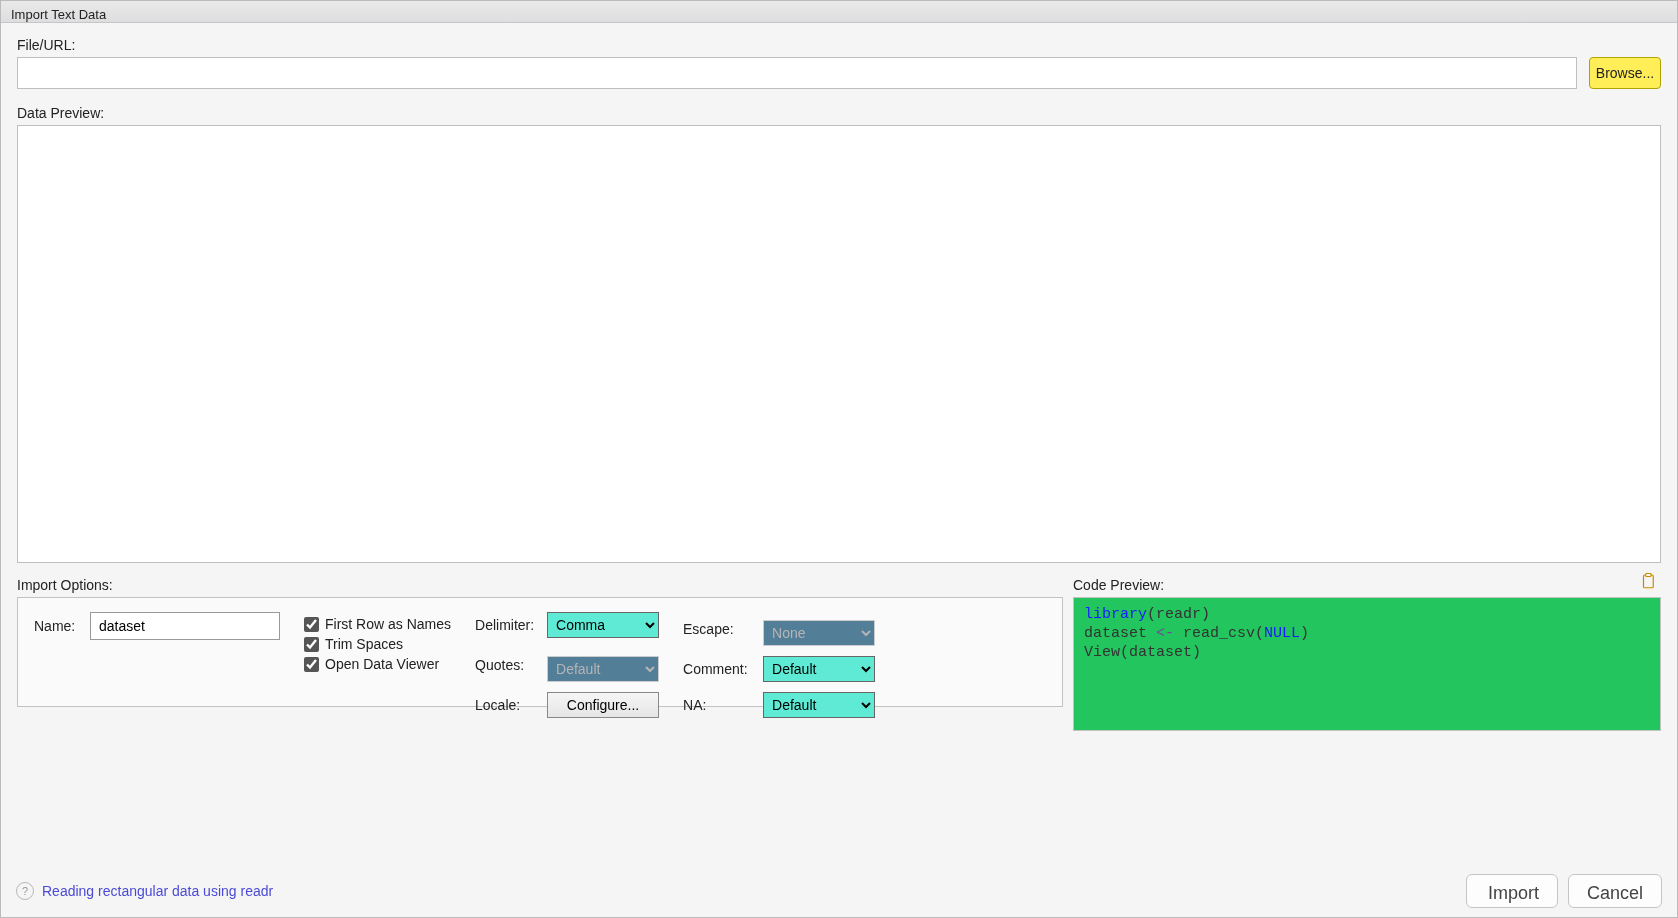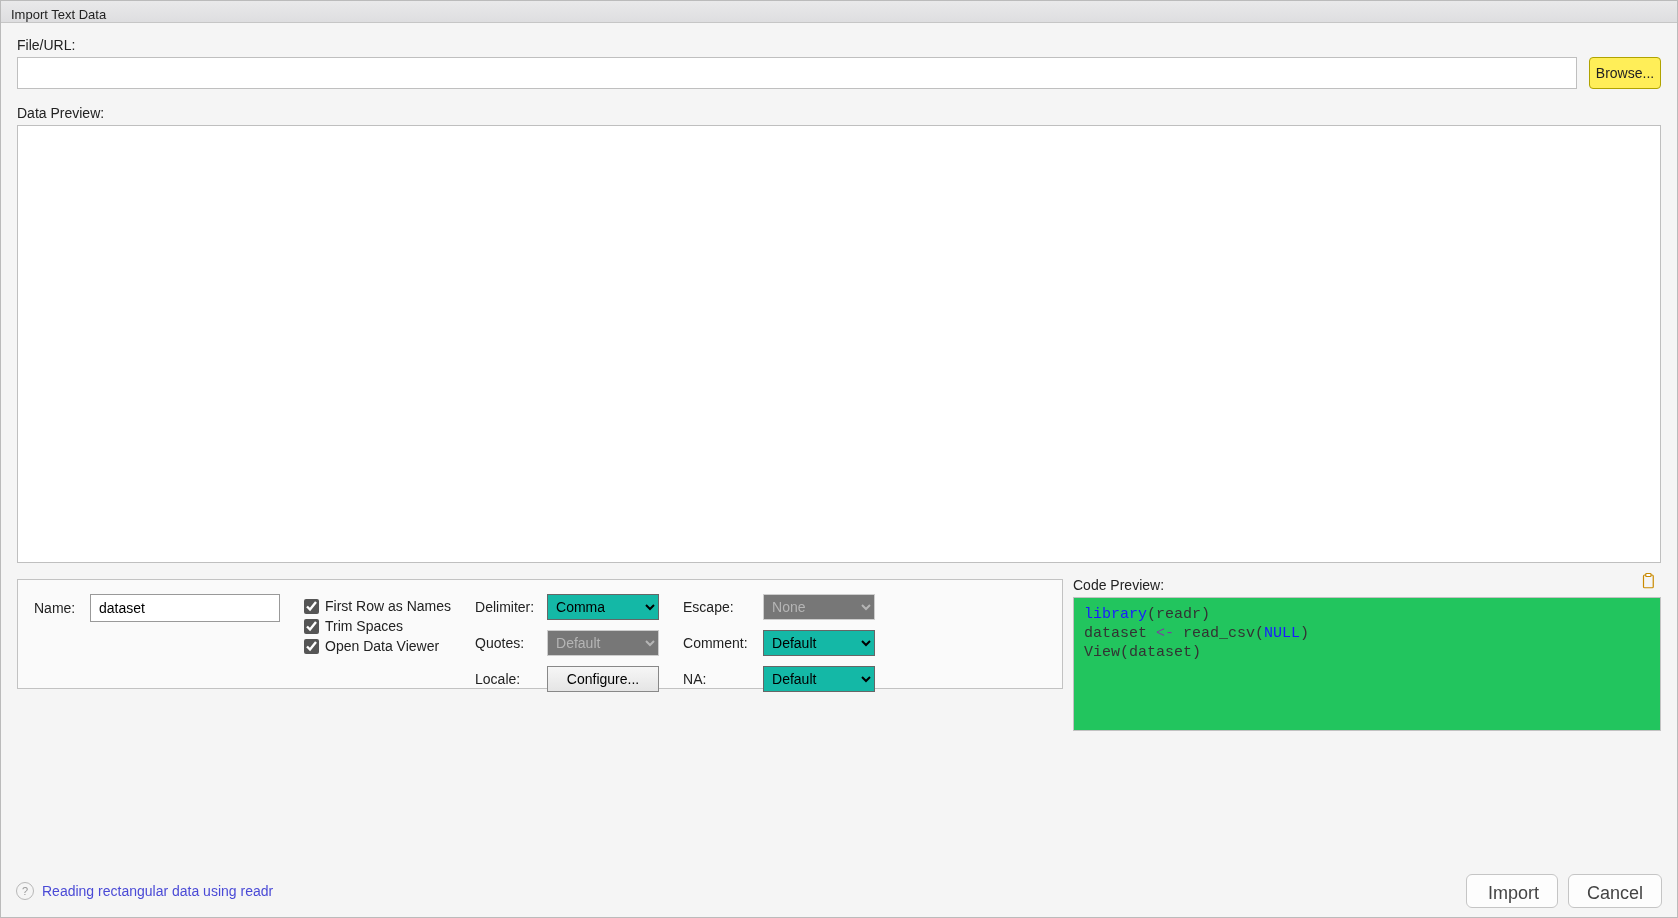--- a/index.html
+++ b/index.html
@@ -120,26 +120,26 @@
       padding: 3px 8px;
       font-size: 14px;
       width: 190px;
     }
     .txt.skip { width: 70px; text-align: right; }
     .chk-row { display: flex; align-items: center; gap: 6px; font-size: 14px; color: #222; }
     .chk-row input { width: 15px; height: 15px; accent-color: #555; }
     select {
       height: 26px;
       border: 1px solid #666;
-      background: #14b8a6;
+      background: #5eead4;
       font-size: 14px;
       padding: 1px 4px;
       width: 112px;
     }
-    select:disabled { background: #404040; color: #999; border-color: #bbb; }
+    select:disabled { background: #0c4a6e; color: #999; border-color: #bbb; margin-top: 8px; }
     .config-btn {
       height: 26px;
       width: 112px;
       border: 1px solid #888;
       background: linear-gradient(#f6f6f6, #e5e5e5);
       font-size: 14px;
       cursor: pointer;
     }
     .footer {
       position: absolute;
@@ -191,20 +191,21 @@
   <div class="file-row">
     <input type="text" class="file-input" value="" style="">
     <button class="browse-btn">Browse...</button>
   </div>
 
   <div class="label">Data Preview:</div>
   <div class="preview-box"></div>
 
   <div class="bottom-row">
     <div class="options-panel">
+      <div class="label">Import Options:</div>
       <div class="panel-box">
         <div class="options-grid">
 
           <div class="col">
             <div class="form-row">
               <label>Name:</label>
               <input class="txt" type="text" value="dataset" style="">
             </div>
           </div>
 

